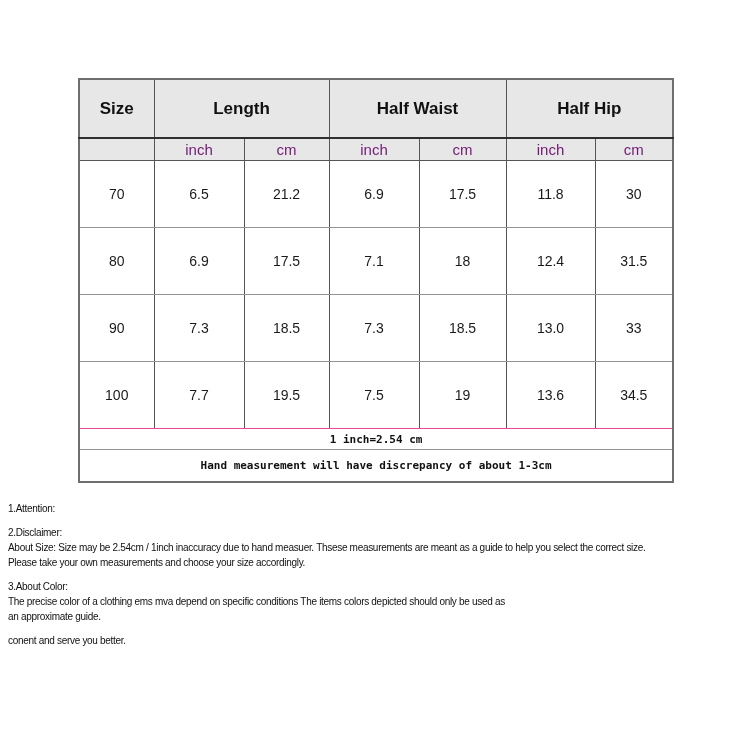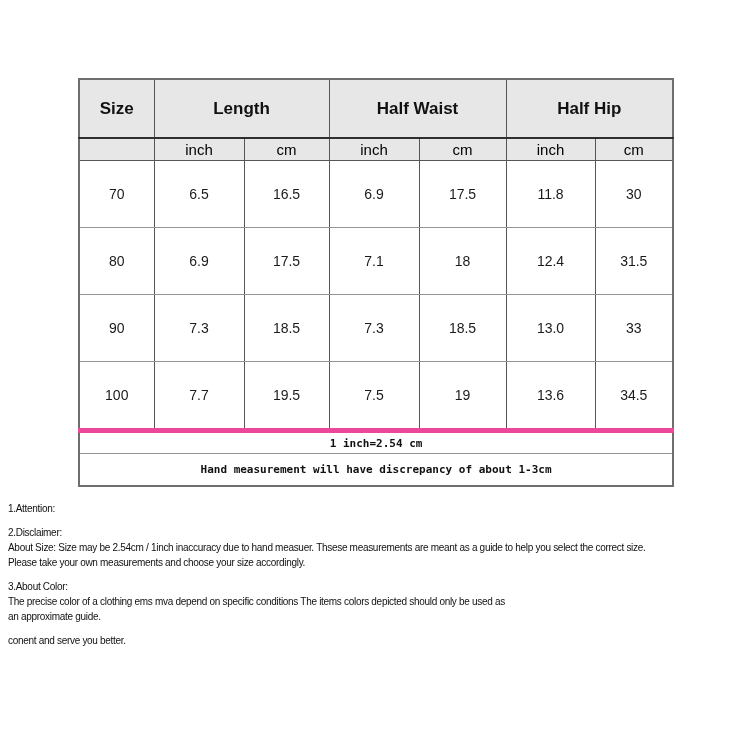--- a/index.html
+++ b/index.html
@@ -43,31 +43,31 @@
     font-size: 17px;
     font-weight: bold;
     color: #111111;
     border-bottom: 2px solid #2f2f2f;
   }
   tr.r-units th {
     height: 21px;
     background: #e7e7e7;
     font-size: 15px;
     font-weight: normal;
-    color: #000000;
+    color: #701a75;
     border-bottom: 1px solid #555555;
   }
   tbody.data tr td {
     height: 66px;
     font-size: 14px;
     background: #ffffff;
     border-bottom: 1px solid #949494;
   }
   tbody.data tr:last-child td {
-    border-bottom: 5px solid #ec4899;
+    border-bottom: 1px solid #ec4899;
   }
   tr.r-note td {
     font-family: "DejaVu Sans Mono", monospace;
     font-weight: bold;
     font-size: 11px;
     color: #111111;
     background: #ffffff;
   }
   tr.r-note1 td {
     height: 20px;
@@ -120,21 +120,21 @@
         <th>inch</th>
         <th>cm</th>
         <th>inch</th>
         <th>cm</th>
       </tr>
     </thead>
     <tbody class="data">
       <tr>
         <td>70</td>
         <td>6.5</td>
-        <td>16.5</td>
+        <td>21.2</td>
         <td>6.9</td>
         <td>17.5</td>
         <td>11.8</td>
         <td>30</td>
       </tr>
       <tr>
         <td>80</td>
         <td>6.9</td>
         <td>17.5</td>
         <td>7.1</td>

